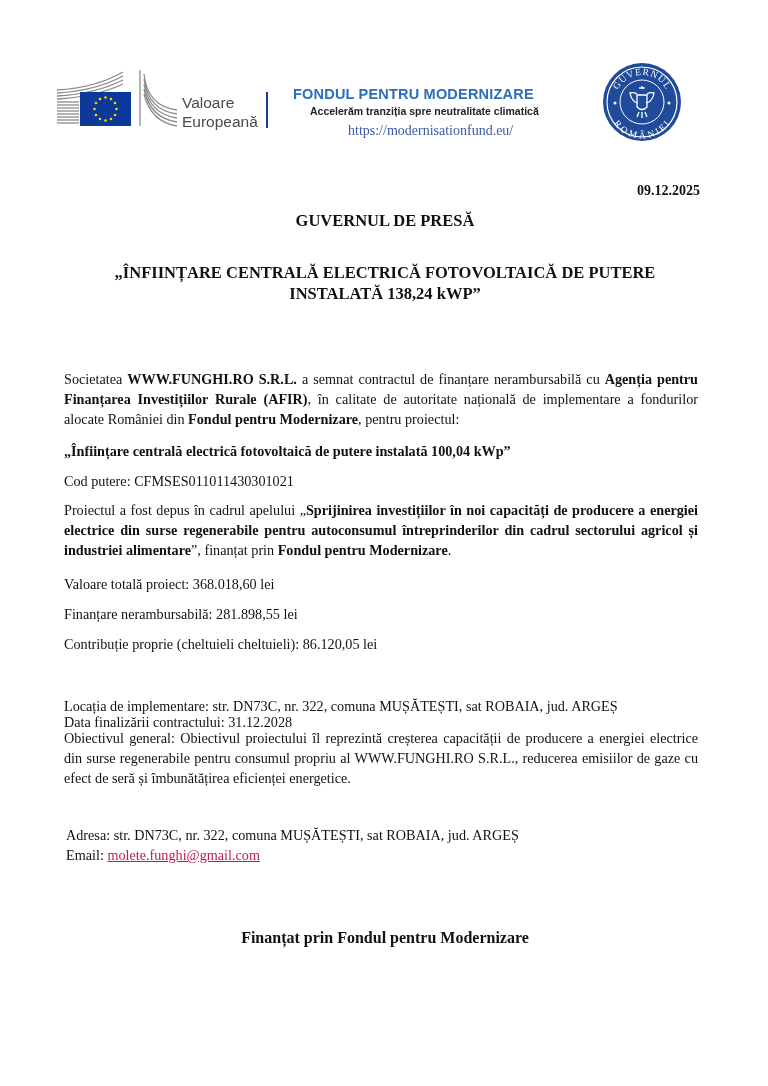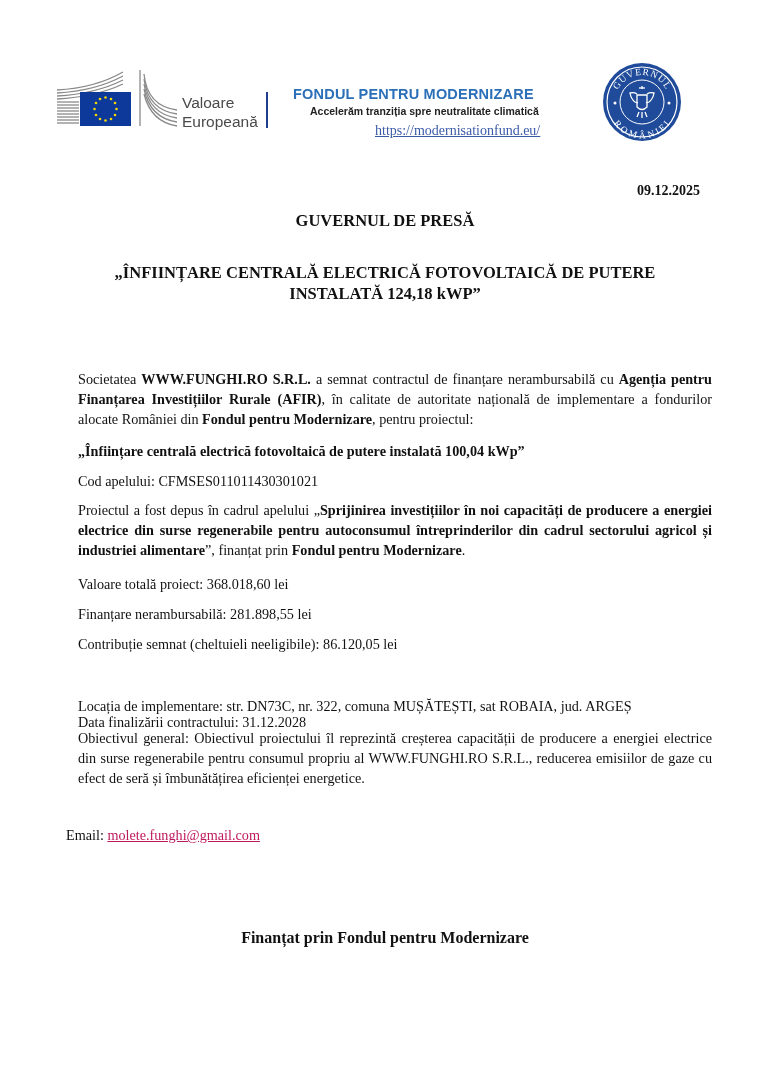--- a/index.html
+++ b/index.html
@@ -9,31 +9,31 @@
   
   .ec-logo { position: absolute; left: 55px; top: 66px; width: 210px; height: 62px; }
   .ec-text { position: absolute; left: 182px; top: 93px; font-family: "Liberation Sans", "DejaVu Sans", sans-serif;
              font-size: 15.5px; line-height: 19px; color: #4a4a4a; }
   .ec-bar { position: absolute; left: 266px; top: 92px; width: 2px; height: 36px; background: #1f3d8f; }
 
   .mf-title { position: absolute; left: 293px; top: 86px; font-family: "Liberation Sans", "DejaVu Sans", sans-serif;
               font-size: 14.5px; font-weight: bold; color: #2a6fb8; letter-spacing: 0.2px; }
   .mf-sub { position: absolute; left: 310px; top: 105px; font-family: "Liberation Sans", "DejaVu Sans", sans-serif;
             font-size: 10.5px; font-weight: bold; color: #222; }
-  .mf-link { position: absolute; left: 375px; top: 123px; font-size: 14px; color: #3a5aa8; text-decoration: underline; }
+  .mf-link { position: absolute; left: 348px; top: 123px; font-size: 14px; color: #3a5aa8; }
 
   .gov-logo { position: absolute; left: 602px; top: 62px; width: 80px; height: 80px; }
 
   
   .date { position: absolute; right: 68px; top: 183px; font-size: 14px; font-weight: bold; }
   .center { position: absolute; left: 60px; width: 650px; text-align: center; font-weight: bold; }
   .press { top: 211px; font-size: 16.5px; }
   .announce { top: 262px; font-size: 16.5px; line-height: 21px; }
 
-  .body { position: absolute; left: 78px; width: 634px; font-size: 14.2px; line-height: 20px; }
+  .body { position: absolute; left: 64px; width: 634px; font-size: 14.2px; line-height: 20px; }
   .justify { text-align: justify; }
   .bold { font-weight: bold; }
   .p1 { top: 369px; }
   .p2 { top: 441px; }
   .p3 { top: 471px; }
   .p4 { top: 500px; }
   .l1 { top: 574px; }
   .l2 { top: 604px; }
   .l3 { top: 634px; }
   .l4 { top: 665px; margin-top: 47px; }
@@ -129,35 +129,36 @@
       <path d="M37 50 L35 55 M43 50 L45 55 M40 50 L40 56"></path>
     </g>
   </svg>
 </div>
 
 <div class="date">09.12.2025</div>
 
 <div class="center press">GUVERNUL DE PRESĂ</div>
 <div class="center announce">
   <div>„ÎNFIINȚARE CENTRALĂ ELECTRICĂ FOTOVOLTAICĂ DE PUTERE</div>
-  <div>INSTALATĂ 124,18 kWP”</div>
+  <div>INSTALATĂ 138,24 kWP”</div>
 </div>
 
 <div class="body justify p1"><span>Societatea </span><span class="bold">WWW.FUNGHI.RO S.R.L.</span><span> a semnat contractul de finanțare nerambursabilă cu </span><span class="bold">Agenția pentru Finanțarea Investițiilor Rurale (AFIR)</span><span>, în calitate de autoritate națională de implementare a fondurilor alocate României din </span><span class="bold">Fondul pentru Modernizare</span><span>, pentru proiectul:</span></div>
 
 <div class="body bold p2">„Înființare centrală electrică fotovoltaică de putere instalată 100,04 kWp”</div>
-<div class="body p3">Cod apelului: CFMSES011011430301021</div>
+<div class="body p3">Cod putere: CFMSES011011430301021</div>
 
 <div class="body justify p4"><span>Proiectul a fost depus în cadrul apelului „</span><span class="bold">Sprijinirea investițiilor în noi capacități de producere a energiei electrice din surse regenerabile pentru autoconsumul întreprinderilor din cadrul sectorului agricol și industriei alimentare</span><span>”, finanțat prin </span><span class="bold">Fondul pentru Modernizare</span><span>.</span></div>
 
 <div class="body l1">Valoare totală proiect: 368.018,60 lei</div>
 <div class="body l2">Finanțare nerambursabilă: 281.898,55 lei</div>
-<div class="body l3">Contribuție semnat (cheltuieli neeligibile): 86.120,05 lei</div>
+<div class="body l3">Contribuție proprie (cheltuieli cheltuieli): 86.120,05 lei</div>
 <div class="body l4">Data finalizării contractului: 31.12.2028</div>
 <div class="body l5">Locația de implementare: str. DN73C, nr. 322, comuna MUȘĂTEȘTI, sat ROBAIA, jud. ARGEȘ</div>
 
 <div class="body justify p5">Obiectivul general: Obiectivul proiectului îl reprezintă creșterea capacității de producere a energiei electrice din surse regenerabile pentru consumul propriu al WWW.FUNGHI.RO S.R.L., reducerea emisiilor de gaze cu efect de seră și îmbunătățirea eficienței energetice.</div>
 
 <div class="contact">
+  <div>Adresa: str. DN73C, nr. 322, comuna MUȘĂTEȘTI, sat ROBAIA, jud. ARGEȘ</div>
   <div><span>Email: </span><a>molete.funghi@gmail.com</a></div>
 </div>
 
 <div class="center footer">Finanțat prin Fondul pentru Modernizare</div>
 
 </body></html>

